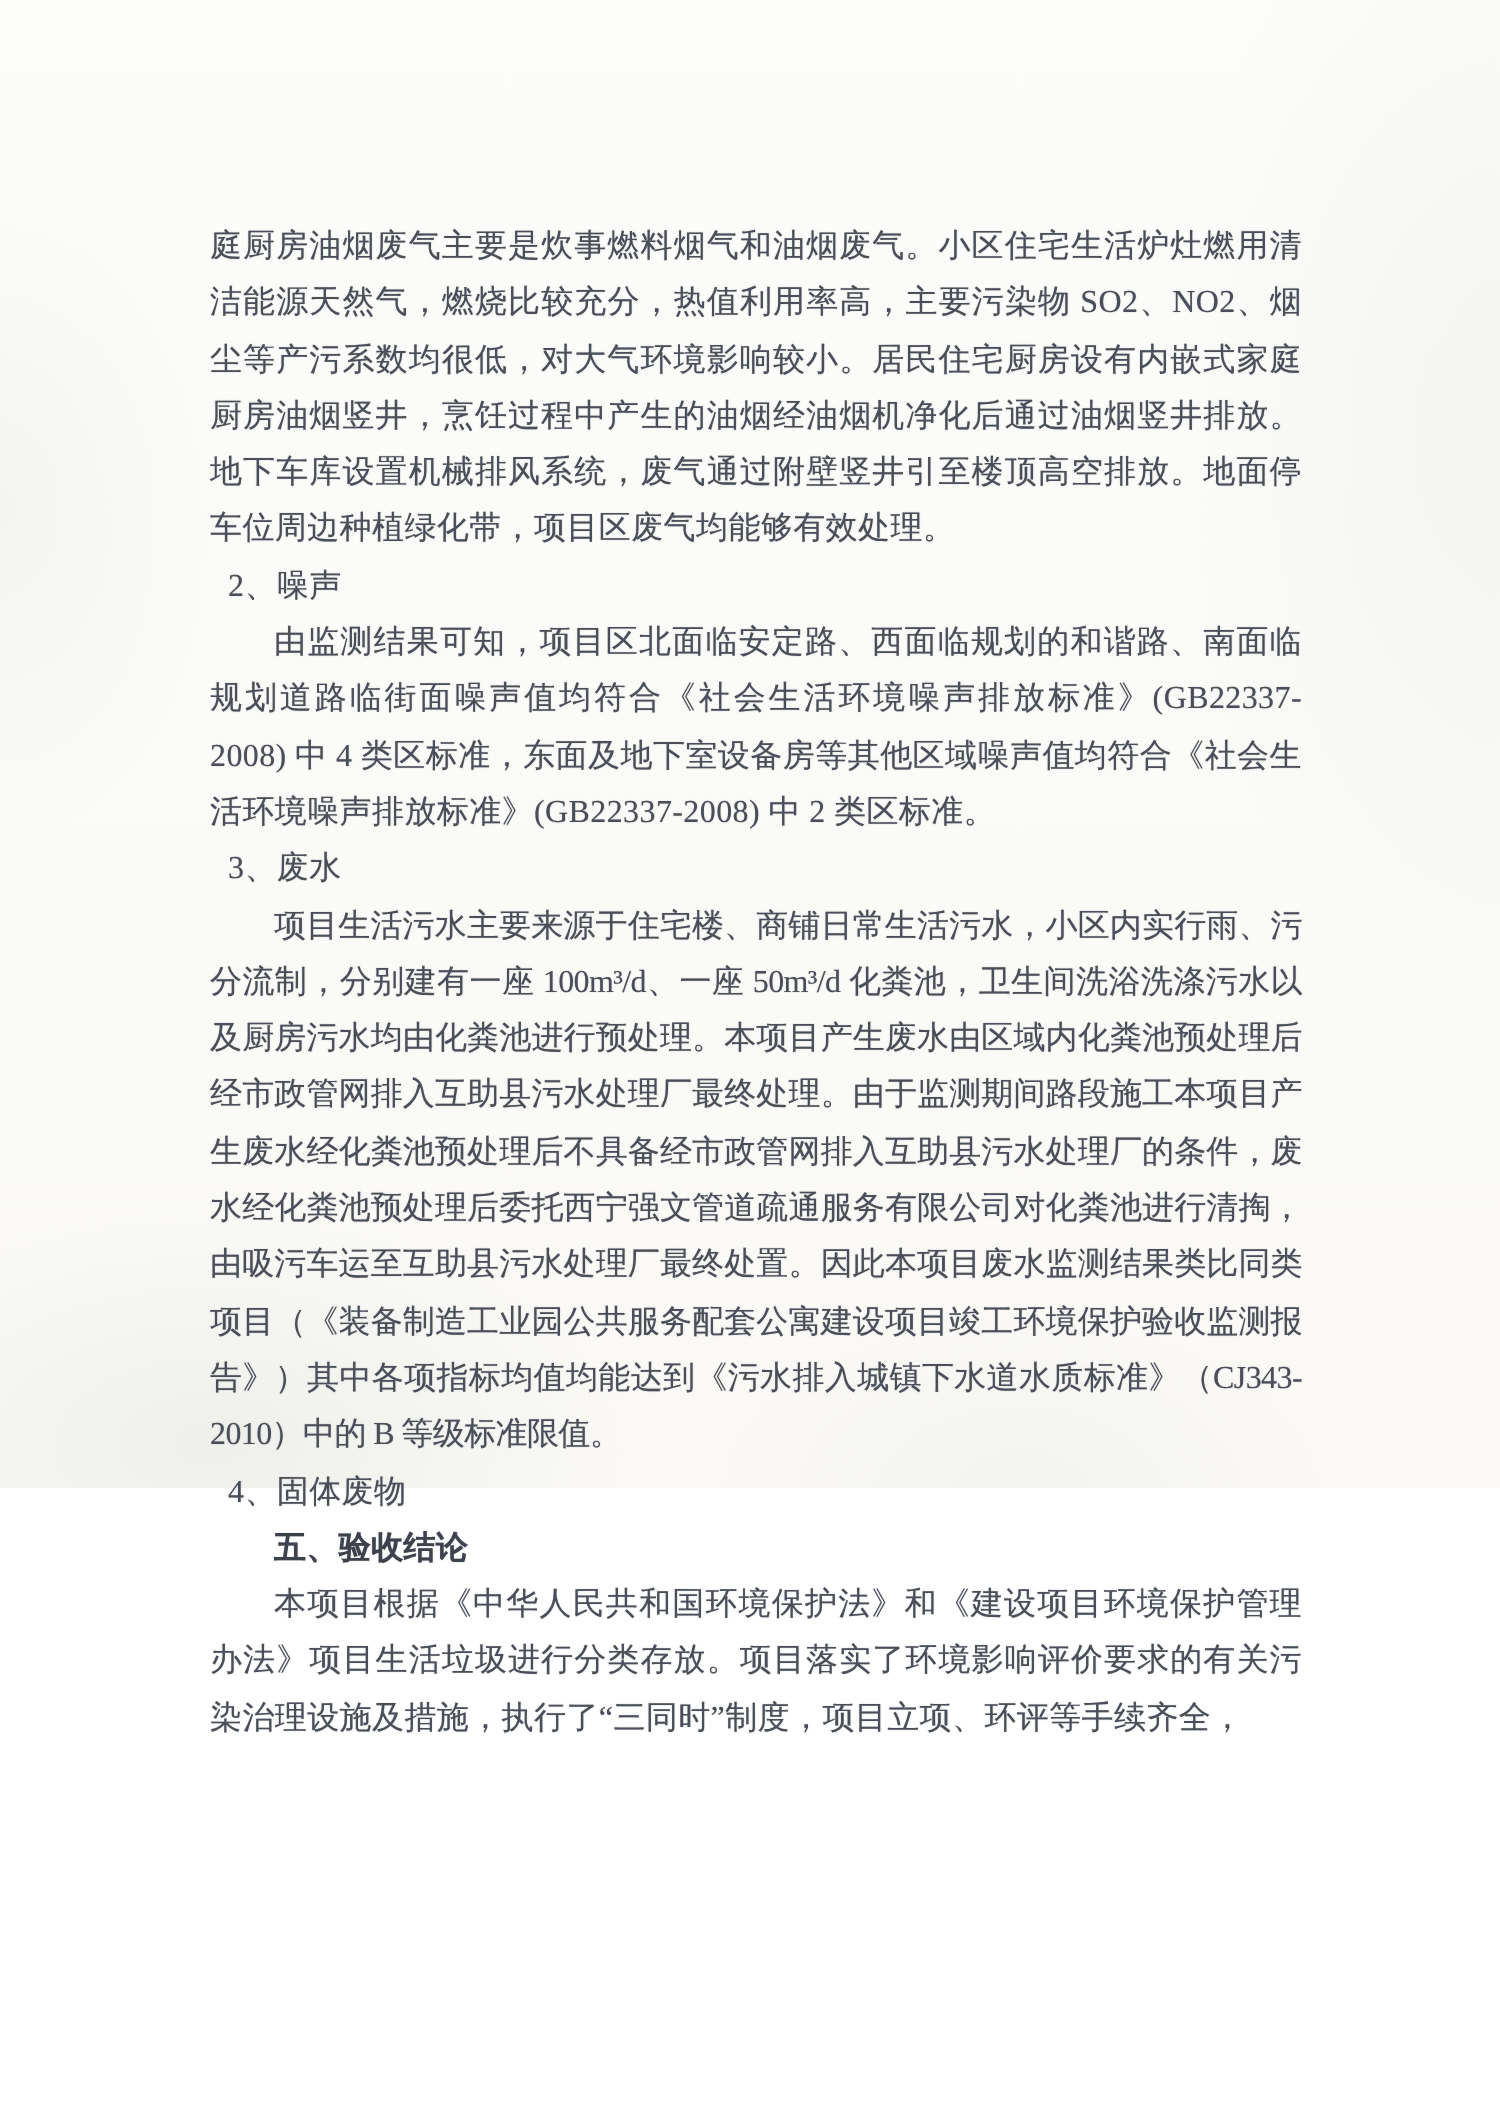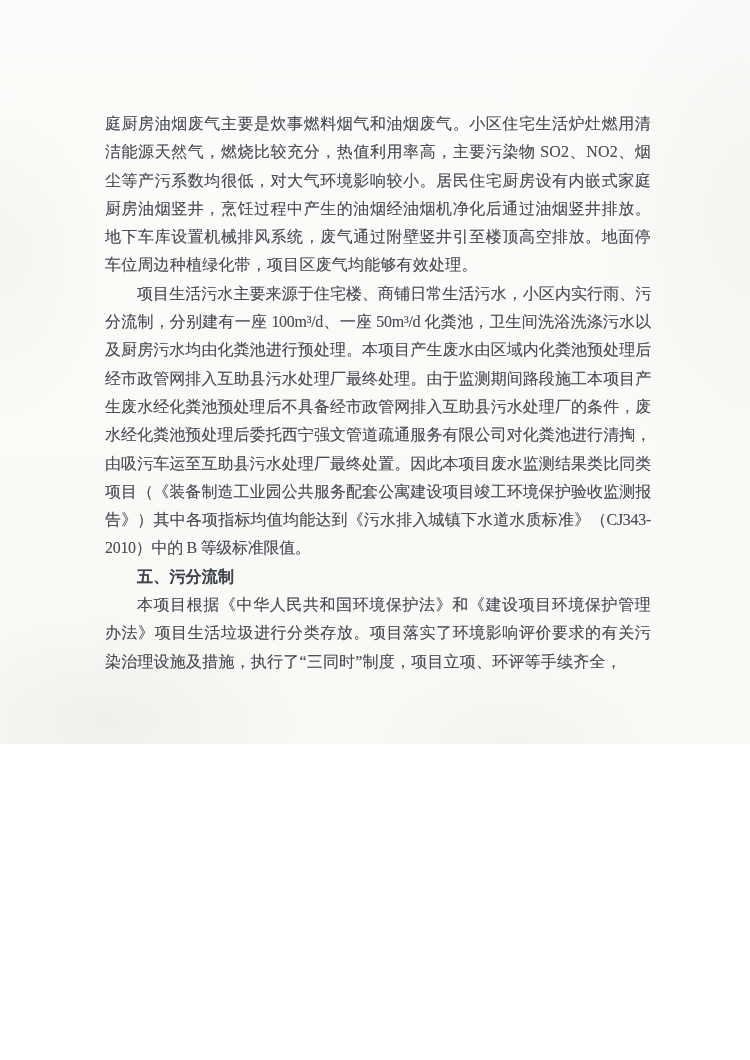--- a/index.html
+++ b/index.html
@@ -36,25 +36,29 @@
   .tight { letter-spacing: -0.3px; font-family: Liberation Serif, serif; }
 </style>
 </head>
 <body>
 
 <div class="page">
   <div class="content">
 
     <p>庭厨房油烟废气主要是炊事燃料烟气和油烟废气。小区住宅生活炉灶燃用清洁能源天然气，燃烧比较充分，热值利用率高，主要污染物 SO2、NO2、烟尘等产污系数均很低，对大气环境影响较小。居民住宅厨房设有内嵌式家庭厨房油烟竖井，烹饪过程中产生的油烟经油烟机净化后通过油烟竖井排放。地下车库设置机械排风系统，废气通过附壁竖井引至楼顶高空排放。地面停车位周边种植绿化带，项目区废气均能够有效处理。</p>
 
+    <p class="sec-head">2、噪声</p>
 
+    <p class="indent">由监测结果可知，项目区北面临安定路、西面临规划的和谐路、南面临规划道路临街面噪声值均符合《社会生活环境噪声排放标准》(GB22337-2008) 中 4 类区标准，东面及地下室设备房等其他区域噪声值均符合《社会生活环境噪声排放标准》(GB22337-2008) 中 2 类区标准。</p>
 
+    <p class="sec-head">3、废水</p>
 
     <p class="indent tight">项目生活污水主要来源于住宅楼、商铺日常生活污水，小区内实行雨、污分流制，分别建有一座 100m³/d、一座 50m³/d 化粪池，卫生间洗浴洗涤污水以及厨房污水均由化粪池进行预处理。本项目产生废水由区域内化粪池预处理后经市政管网排入互助县污水处理厂最终处理。由于监测期间路段施工本项目产生废水经化粪池预处理后不具备经市政管网排入互助县污水处理厂的条件，废水经化粪池预处理后委托西宁强文管道疏通服务有限公司对化粪池进行清掏，由吸污车运至互助县污水处理厂最终处置。因此本项目废水监测结果类比同类项目（《装备制造工业园公共服务配套公寓建设项目竣工环境保护验收监测报告》）其中各项指标均值均能达到《污水排入城镇下水道水质标准》（CJ343-2010）中的 B 等级标准限值。</p>
 
+    <p class="sec-head">4、固体废物</p>
 
 
-    <p class="sec-head-bold">五、污分流制</p>
+    <p class="sec-head-bold">五、验收结论</p>
 
     <p class="indent">本项目根据《中华人民共和国环境保护法》和《建设项目环境保护管理办法》项目生活垃圾进行分类存放。项目落实了环境影响评价要求的有关污染治理设施及措施，执行了“三同时”制度，项目立项、环评等手续齐全，</p>
 
   </div>
 </div>
 
 </body></html>

